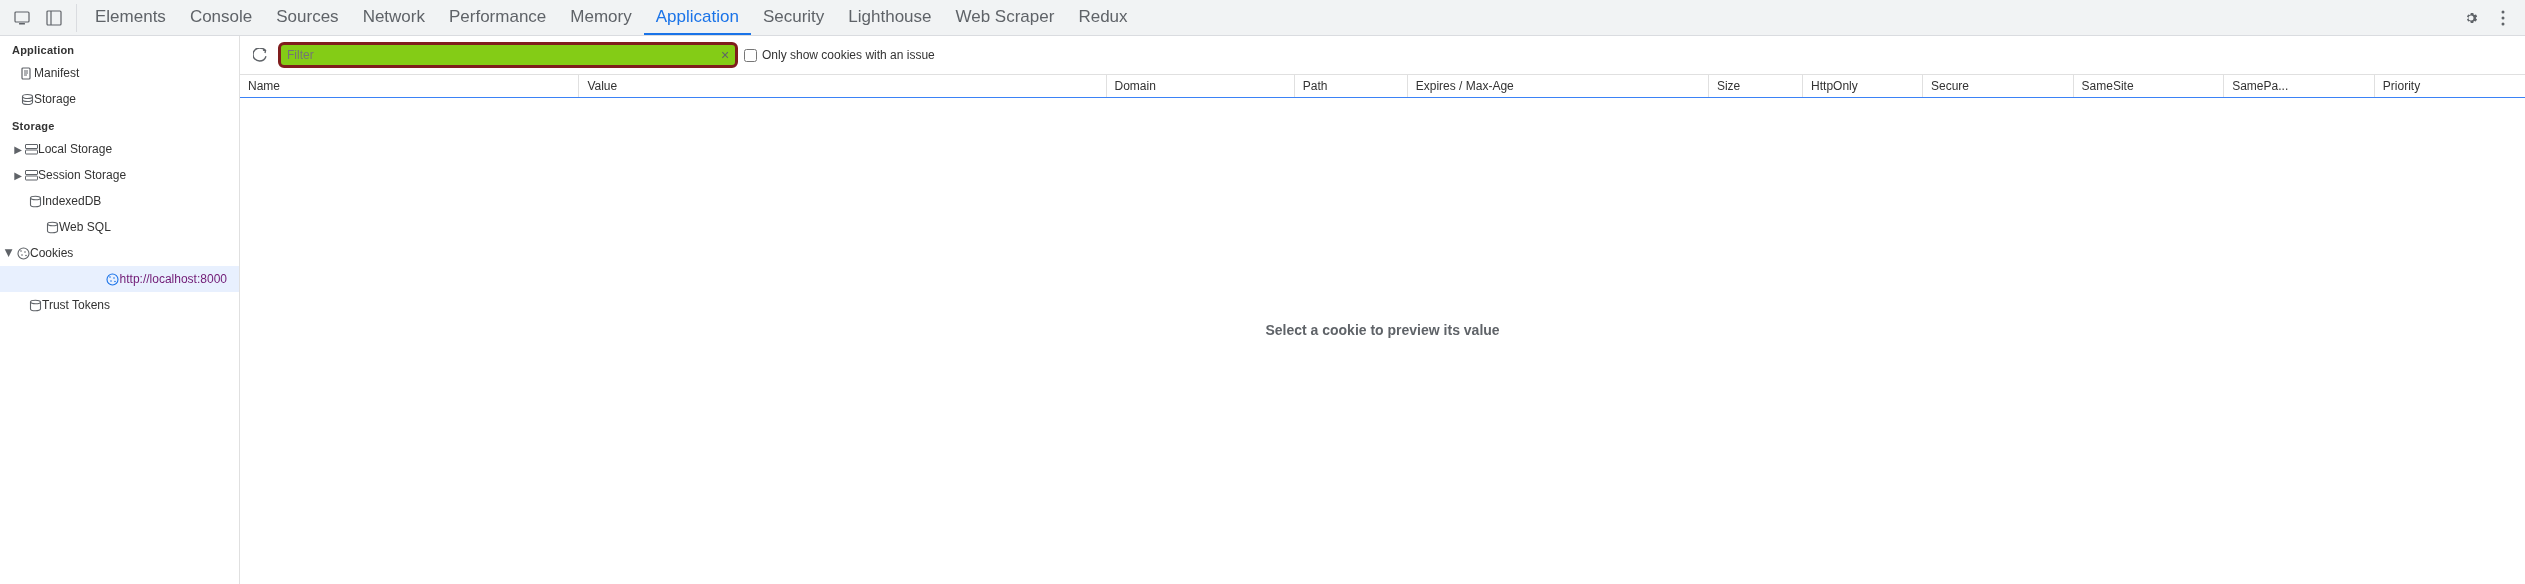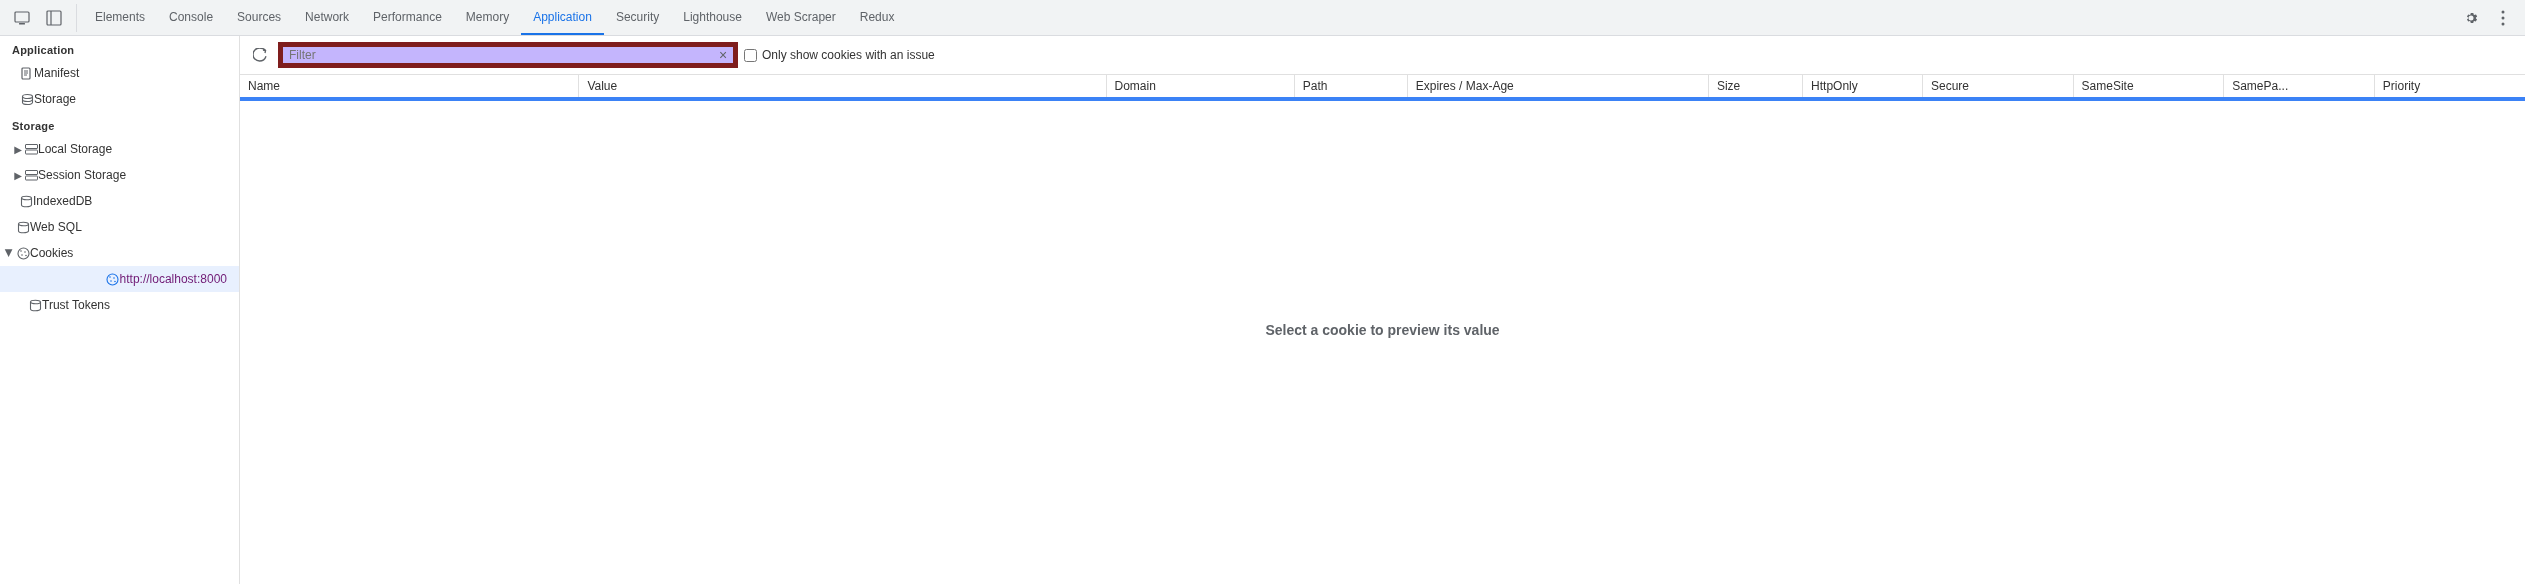--- a/index.html
+++ b/index.html
@@ -39,21 +39,21 @@
       align-items: flex-end;
       height: 100%;
       gap: 0;
       flex: 1;
     }
     .nav-tab {
       padding: 0 12px;
       height: 100%;
       display: flex;
       align-items: center;
-      font-size: 12px;
+      font-size: 17px;
       color: #5f6368;
       cursor: pointer;
       border-bottom: 2px solid transparent;
       white-space: nowrap;
     }
     .nav-tab.active {
       color: #1a73e8;
       border-bottom: 2px solid #1a73e8;
       font-weight: 500;
     }
@@ -147,26 +147,26 @@
     .refresh-btn {
       width: 24px; height: 24px;
       display: flex; align-items: center; justify-content: center;
       border: none; background: transparent; cursor: pointer;
       color: #5f6368; font-size: 14px; border-radius: 3px;
     }
 
     .filter-input-container {
       display: flex;
       align-items: center;
-      border: 5px solid #7f1d1d;
-      border-radius: 0;
+      border: 3px solid #7f1d1d;
+      border-radius: 6px;
       height: 26px;
       flex: 1;
       max-width: 460px;
-      background: #c4b5fd;
+      background: #84cc16;
     }
     .filter-input {
       border: none; outline: none;
       padding: 0 6px;
       font-size: 12px;
       background: transparent;
       flex: 1;
       color: #333;
     }
     .filter-clear-btn {
@@ -203,21 +203,21 @@
       position: sticky;
       top: 0;
       z-index: 10;
       background: #fff;
     }
     thead th {
       text-align: left;
       padding: 4px 8px;
       font-weight: 500;
       border-right: 1px solid #e0e0e0;
-      border-bottom: 4px solid #3b82f6;
+      border-bottom: 1px solid #3b82f6;
       background: #fff;
       white-space: nowrap;
       color: #333;
       font-size: 12px;
     }
     thead th:last-child { border-right: none; }
     tbody td {
       padding: 3px 8px;
       border-right: 1px solid #f0f0f0;
       border-bottom: 1px solid #f0f0f0;
@@ -339,31 +339,31 @@
       <span class="expand-arrow">▶</span>
       <span class="item-icon">
         <svg width="13" height="11" viewBox="0 0 13 11">
             <rect x="0.5" y="0.5" width="12" height="4" rx="0.5" fill="none" stroke="#5f6368" stroke-width="1"></rect>
             <rect x="0.5" y="6" width="12" height="4" rx="0.5" fill="none" stroke="#5f6368" stroke-width="1"></rect>
           </svg>
       </span>
       <span>Session Storage</span>
     </div>
 
-    <div class="sidebar-item" style="padding-left: 19px; text-align: right;">
+    <div class="sidebar-item" style="padding-left: 28px; text-align: right;">
       <span class="item-icon">
         <svg width="13" height="13" viewBox="0 0 13 13">
             <ellipse cx="6.5" cy="3" rx="5" ry="1.8" fill="none" stroke="#5f6368" stroke-width="1.1"></ellipse>
             <path d="M1.5 3 L1.5 10 C1.5 11 3.8 11.8 6.5 11.8 C9.2 11.8 11.5 11 11.5 10 L11.5 3" fill="none" stroke="#5f6368" stroke-width="1.1"></path>
           </svg>
       </span>
       <span>IndexedDB</span>
     </div>
 
-    <div class="sidebar-item" style="padding-left: 16px;">
+    <div class="sidebar-item" style="padding-left: 45px;">
       <span class="item-icon">
         <svg width="13" height="13" viewBox="0 0 13 13">
             <ellipse cx="6.5" cy="3" rx="5" ry="1.8" fill="none" stroke="#5f6368" stroke-width="1.1"></ellipse>
             <path d="M1.5 3 L1.5 10 C1.5 11 3.8 11.8 6.5 11.8 C9.2 11.8 11.5 11 11.5 10 L11.5 3" fill="none" stroke="#5f6368" stroke-width="1.1"></path>
           </svg>
       </span>
       <span>Web SQL</span>
     </div>
 
     <div class="sidebar-item" style="padding-left: 4px;">

